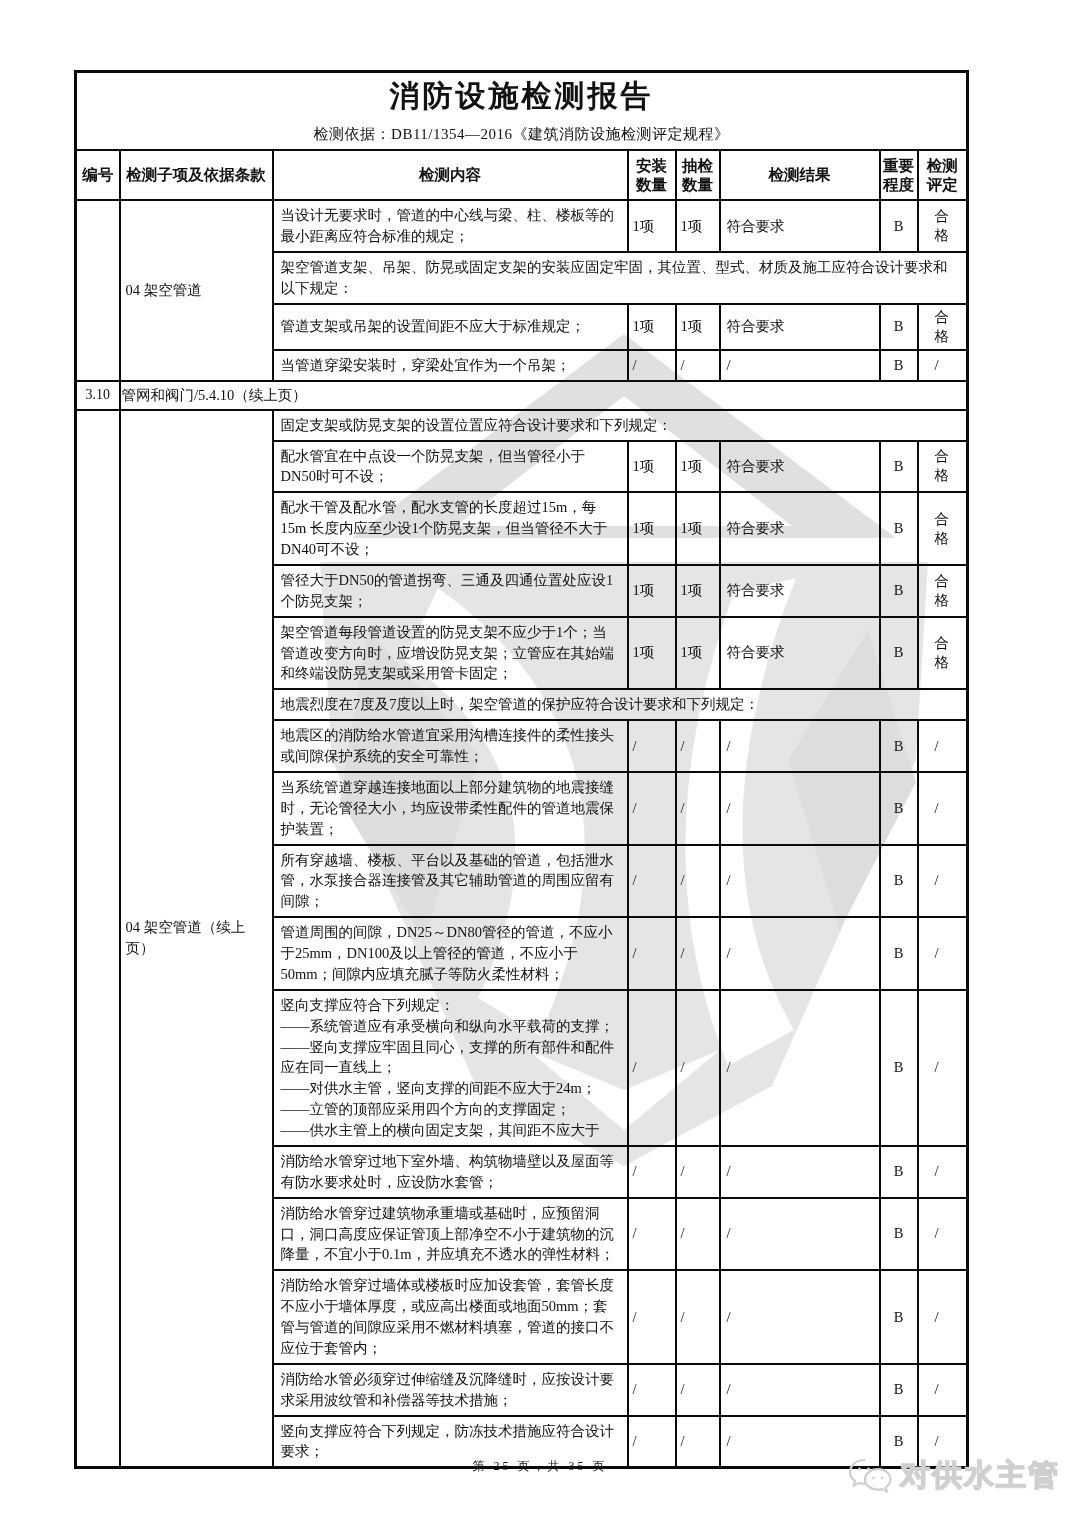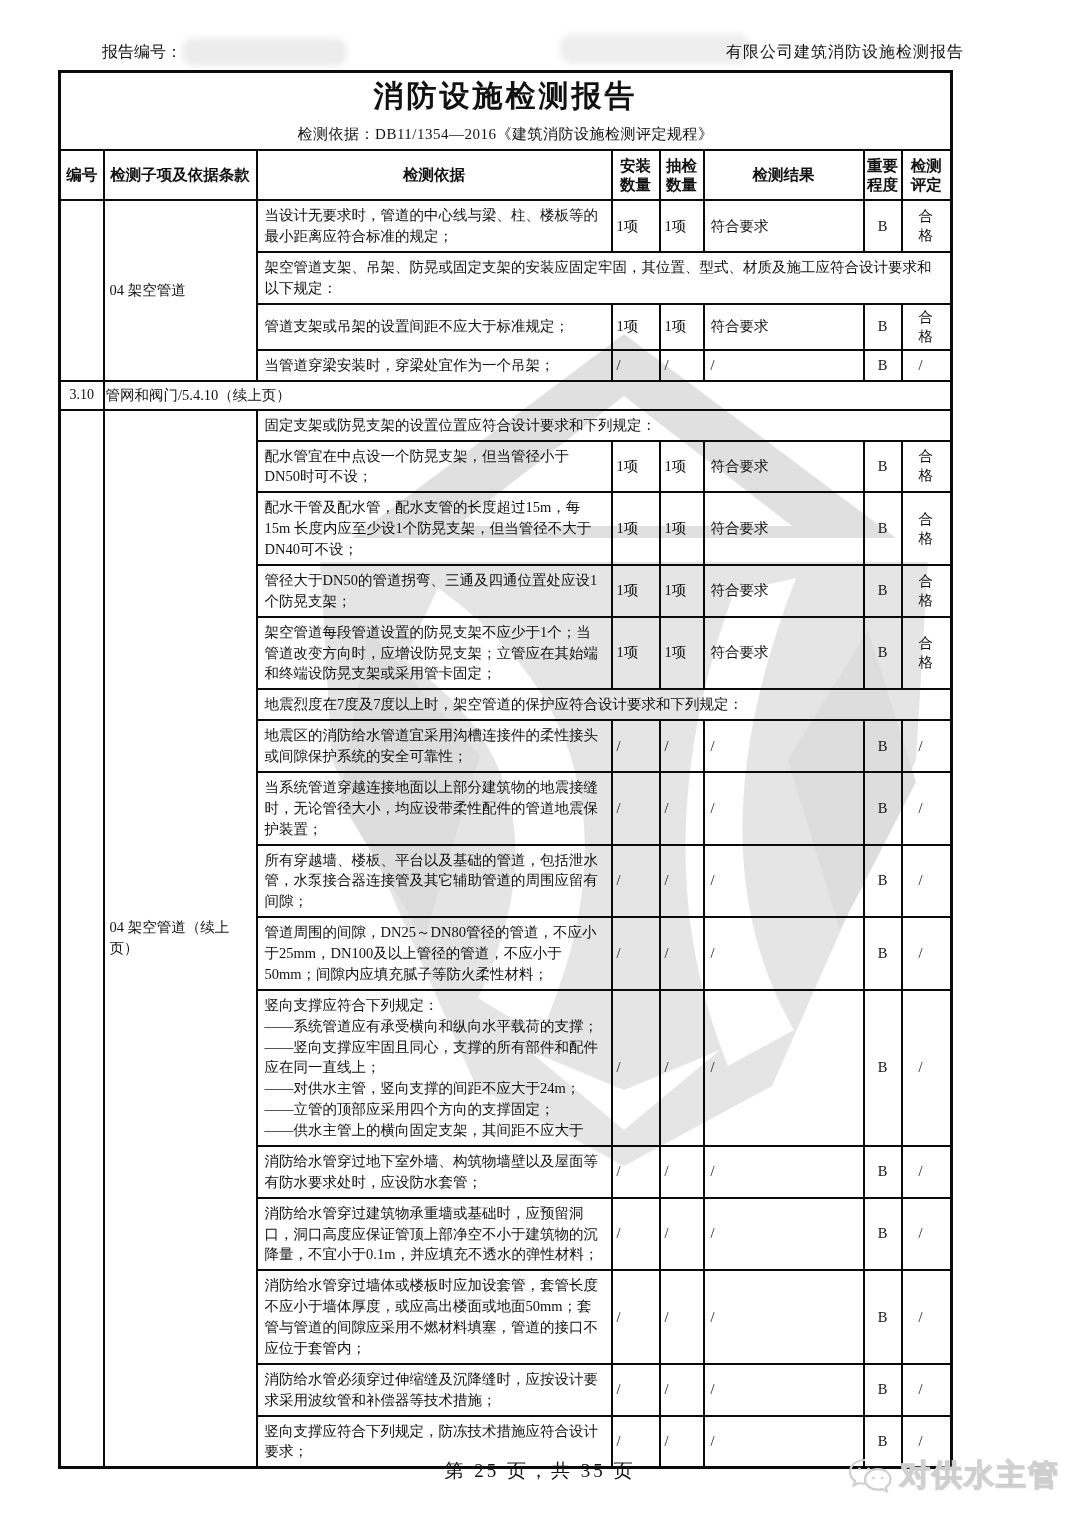--- a/index.html
+++ b/index.html
@@ -16,21 +16,21 @@
   .company-title{position:absolute;right:116px;top:0;letter-spacing:1px;}
   .redact{position:absolute;background:#ececec;border-radius:12px;filter:blur(3px);}
   .redact.r1{left:182px;top:-4px;width:165px;height:28px;}
   .redact.r2{left:560px;top:-8px;width:190px;height:30px;opacity:.9;}
 
   
   .emblem{position:absolute;left:228px;top:330px;width:792px;height:840px;opacity:.5;pointer-events:none;}
 
   
   table.report{
-    position:absolute;left:58px;top:70px;width:894px;
+    position:absolute;left:74px;top:70px;width:894px;
     border-collapse:collapse;table-layout:fixed;background:transparent;border-radius:15px;
   }
   table.report td{border:2px solid #0a0a0a;vertical-align:middle;background:transparent;}
   table.report{border:3px solid #0a0a0a;}
 
   .title-cell{text-align:center;padding:6px 0 5px 0;}
   .doc-title{font-size:30px;font-weight:bold;letter-spacing:3px;line-height:1.15;}
   .doc-basis{font-size:15px;margin-top:11px;letter-spacing:.5px;}
 
   .hdr td{font-weight:bold;text-align:center;font-size:15.5px;line-height:1.25;
@@ -41,21 +41,21 @@
   td.c-content{font-size:14.5px;text-align:left;padding:4px 7px;line-height:1.44;
                white-space:pre-line;}
   td.c-num{font-size:14.5px;text-align:left;padding:3px 4px;}
   td.c-result{font-size:14.5px;text-align:left;padding:3px 6px;}
   td.c-imp{font-size:14.5px;text-align:center;padding:3px 1px;}
   td.c-verdict{font-size:14.5px;text-align:left;padding:3px 16px;}
   td.c-break{font-size:14.5px;text-align:left;padding:4px 1px;}
 
   
   .footer-page{position:absolute;top:1458px;left:0;width:1080px;text-align:center;
-               font-size:19px;letter-spacing:3px;}
+               font-size:12px;letter-spacing:3px;}
   .brand{position:absolute;top:1455px;right:20px;display:flex;align-items:center;gap:6px;}
   .brand-text{font-size:30px;font-weight:bold;color:#f3f3f3;
               -webkit-text-stroke:1.2px #cfcfcf;letter-spacing:2px;
               text-shadow:1px 1px 1px #e6e6e6;}
   .brand svg{display:block;}
 </style>
 </head>
 <body>
 
 <div class="page">
@@ -64,26 +64,20 @@
     <polygon points="396,4 668,208 124,208" fill="#c3c3c3"></polygon>
     <polygon points="396,66 564,196 228,196" fill="#ffffff"></polygon>
     <polygon points="92,232 700,232 688,430 544,756 396,836 248,756 104,430" fill="#cccccc"></polygon>
     <path d="M210 258 Q438 420 312 706 L250 668 Q352 452 176 330 Z" fill="#ffffff"></path>
     <path d="M568 248 Q462 520 566 700 L500 736 Q412 520 506 262 Z" fill="#ffffff"></path>
     <polygon points="140,300 252,426 196,610 112,470" fill="#bdbdbd"></polygon>
     <polygon points="640,300 560,430 612,600 688,452" fill="#bdbdbd"></polygon>
     <path d="M300 720 L396 800 L492 720 L396 760 Z" fill="#ffffff"></path>
   </svg>
 
-  <div class="top-row">
-    <span class="redact r1"></span>
-    <span class="redact r2"></span>
-    <span class="report-no-label">报告编号：</span>
-    <span class="company-title">有限公司建筑消防设施检测报告</span>
-  </div>
 
   <table class="report">
     <colgroup>
       <col style="width:44px">
         <col style="width:153px">
         <col style="width:355px">
       <col style="width:48px">
         <col style="width:44px">
         <col style="width:160px">
       <col style="width:38px">
@@ -94,21 +88,21 @@
         <tr>
       <td class="title-cell" colspan="8">
         <div class="doc-title">消防设施检测报告</div>
         <div class="doc-basis">检测依据：DB11/1354—2016《建筑消防设施检测评定规程》</div>
       </td>
     </tr>
 
     <tr class="hdr">
       <td>编号</td>
       <td>检测子项及依据条款</td>
-      <td>检测依据</td>
+      <td>检测内容</td>
       <td>安装
 数量</td>
       <td>抽检
 数量</td>
       <td>检测结果</td>
       <td>重要
 程度</td>
       <td>检测
 评定</td>
     </tr>

